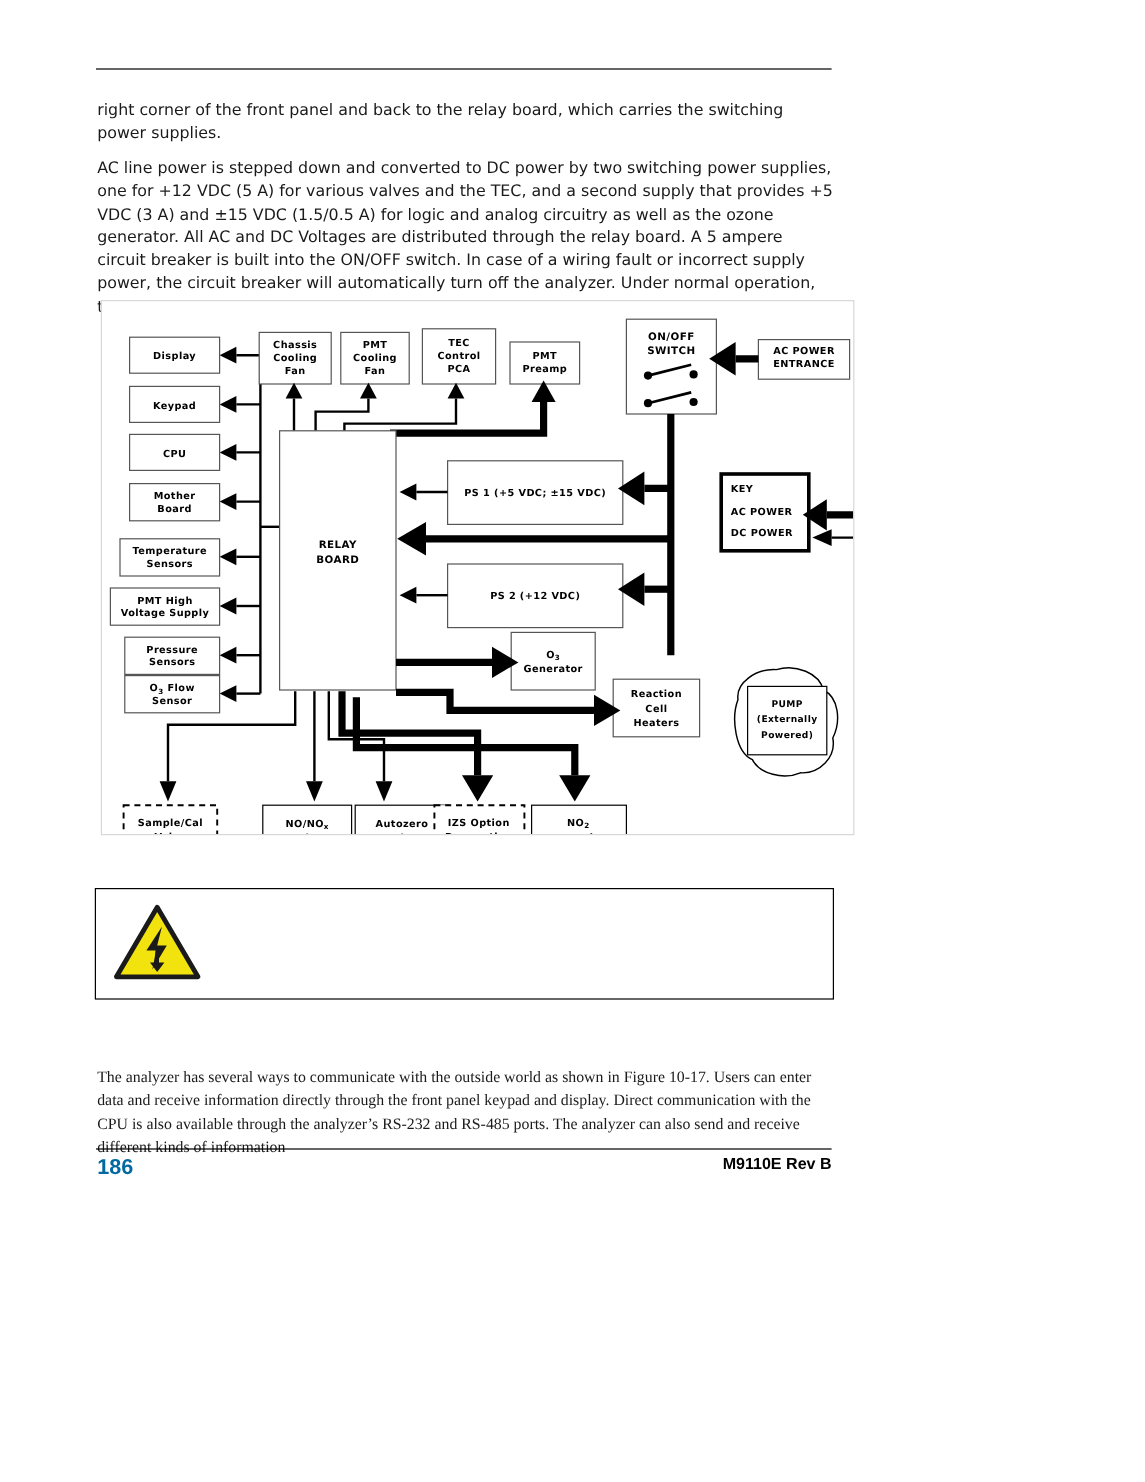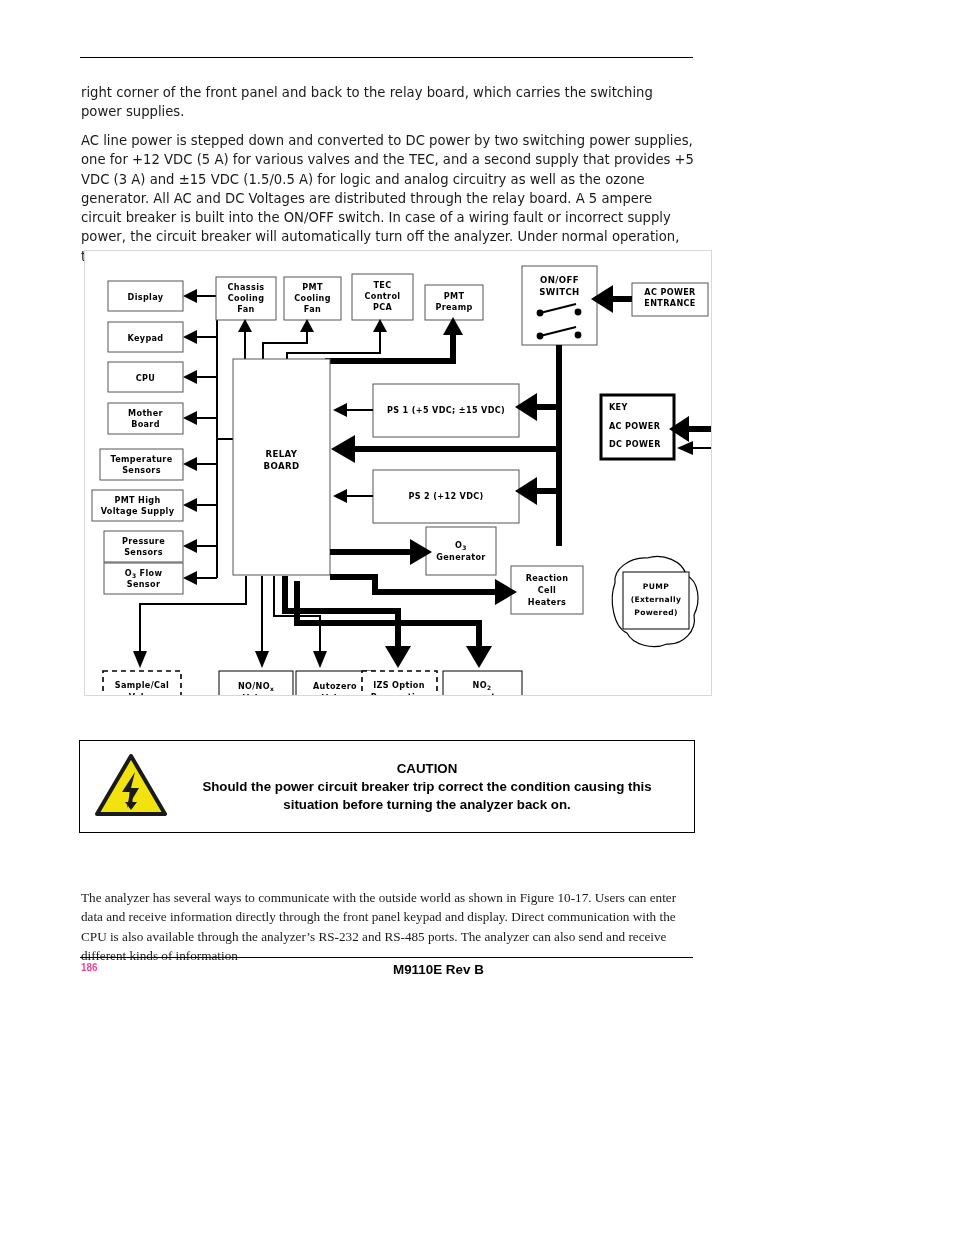--- a/index.html
+++ b/index.html
@@ -75,25 +75,25 @@
   }
 
   
   .footer-rule {
     position:absolute; left:80px; top:957px; width:613px; height:0;
     border-top:1.4px solid #000;
   }
   .footer-left {
     position:absolute; left:81px; top:962px;
     font-family:"Liberation Sans", sans-serif;
-    font-weight:bold; font-size:10px; color:#ec4899;
+    font-weight:bold; font-size:18px; color:#0369a1;
   }
   .footer-right {
     position:absolute; left:393px; top:962px; width:300px;
-    text-align:left;
+    text-align:right;
     font-family:"Liberation Sans", sans-serif;
     font-weight:bold; font-size:13.4px; color:#000;
   }
 
   
   text.blk {
     font-family:"DejaVu Sans", sans-serif;
     font-weight:bold;
     font-size:8.1px;
     fill:#000;
@@ -385,25 +385,20 @@
   <div class="caution-box">
     <div class="caution-inner">
       <div class="warn-icon">
         <svg width="74" height="66" viewBox="0 0 74 66" xmlns="http://www.w3.org/2000/svg">
           <path d="M37 4 L71 62 L3 62 Z" fill="#f2e30f" stroke="#1a1a1a" stroke-width="4" stroke-linejoin="round"></path>
           <path d="M41 20 L28 40 L36 40 L33 56 L45 36 L37 36 L41 20 Z" fill="#1a1a1a"></path>
           <path d="M37 40 L37 56" stroke="#1a1a1a" stroke-width="3" fill="none"></path>
           <path d="M31 50 L37 58 L43 50 Z" fill="#1a1a1a"></path>
         </svg>
       </div>
-      <div class="caution-text">
-        <span class="caution-title">CAUTION</span>
-        <span>Should the power circuit breaker trip correct the condition causing</span>
-        <span>this situation before turning the analyzer back on.</span>
-      </div>
     </div>
   </div>
 
 
   <div class="body-text" id="para3">The analyzer has several ways to communicate with the outside world as shown in Figure 10-17. Users can enter data and receive information directly through the front panel keypad and display. Direct communication with the CPU is also available through the analyzer’s RS-232 and RS-485 ports. The analyzer can also send and receive different kinds of information</div>
 
   <div class="footer-rule"></div>
   <div class="footer-left">186</div>
   <div class="footer-right">M9110E Rev B</div>
 

